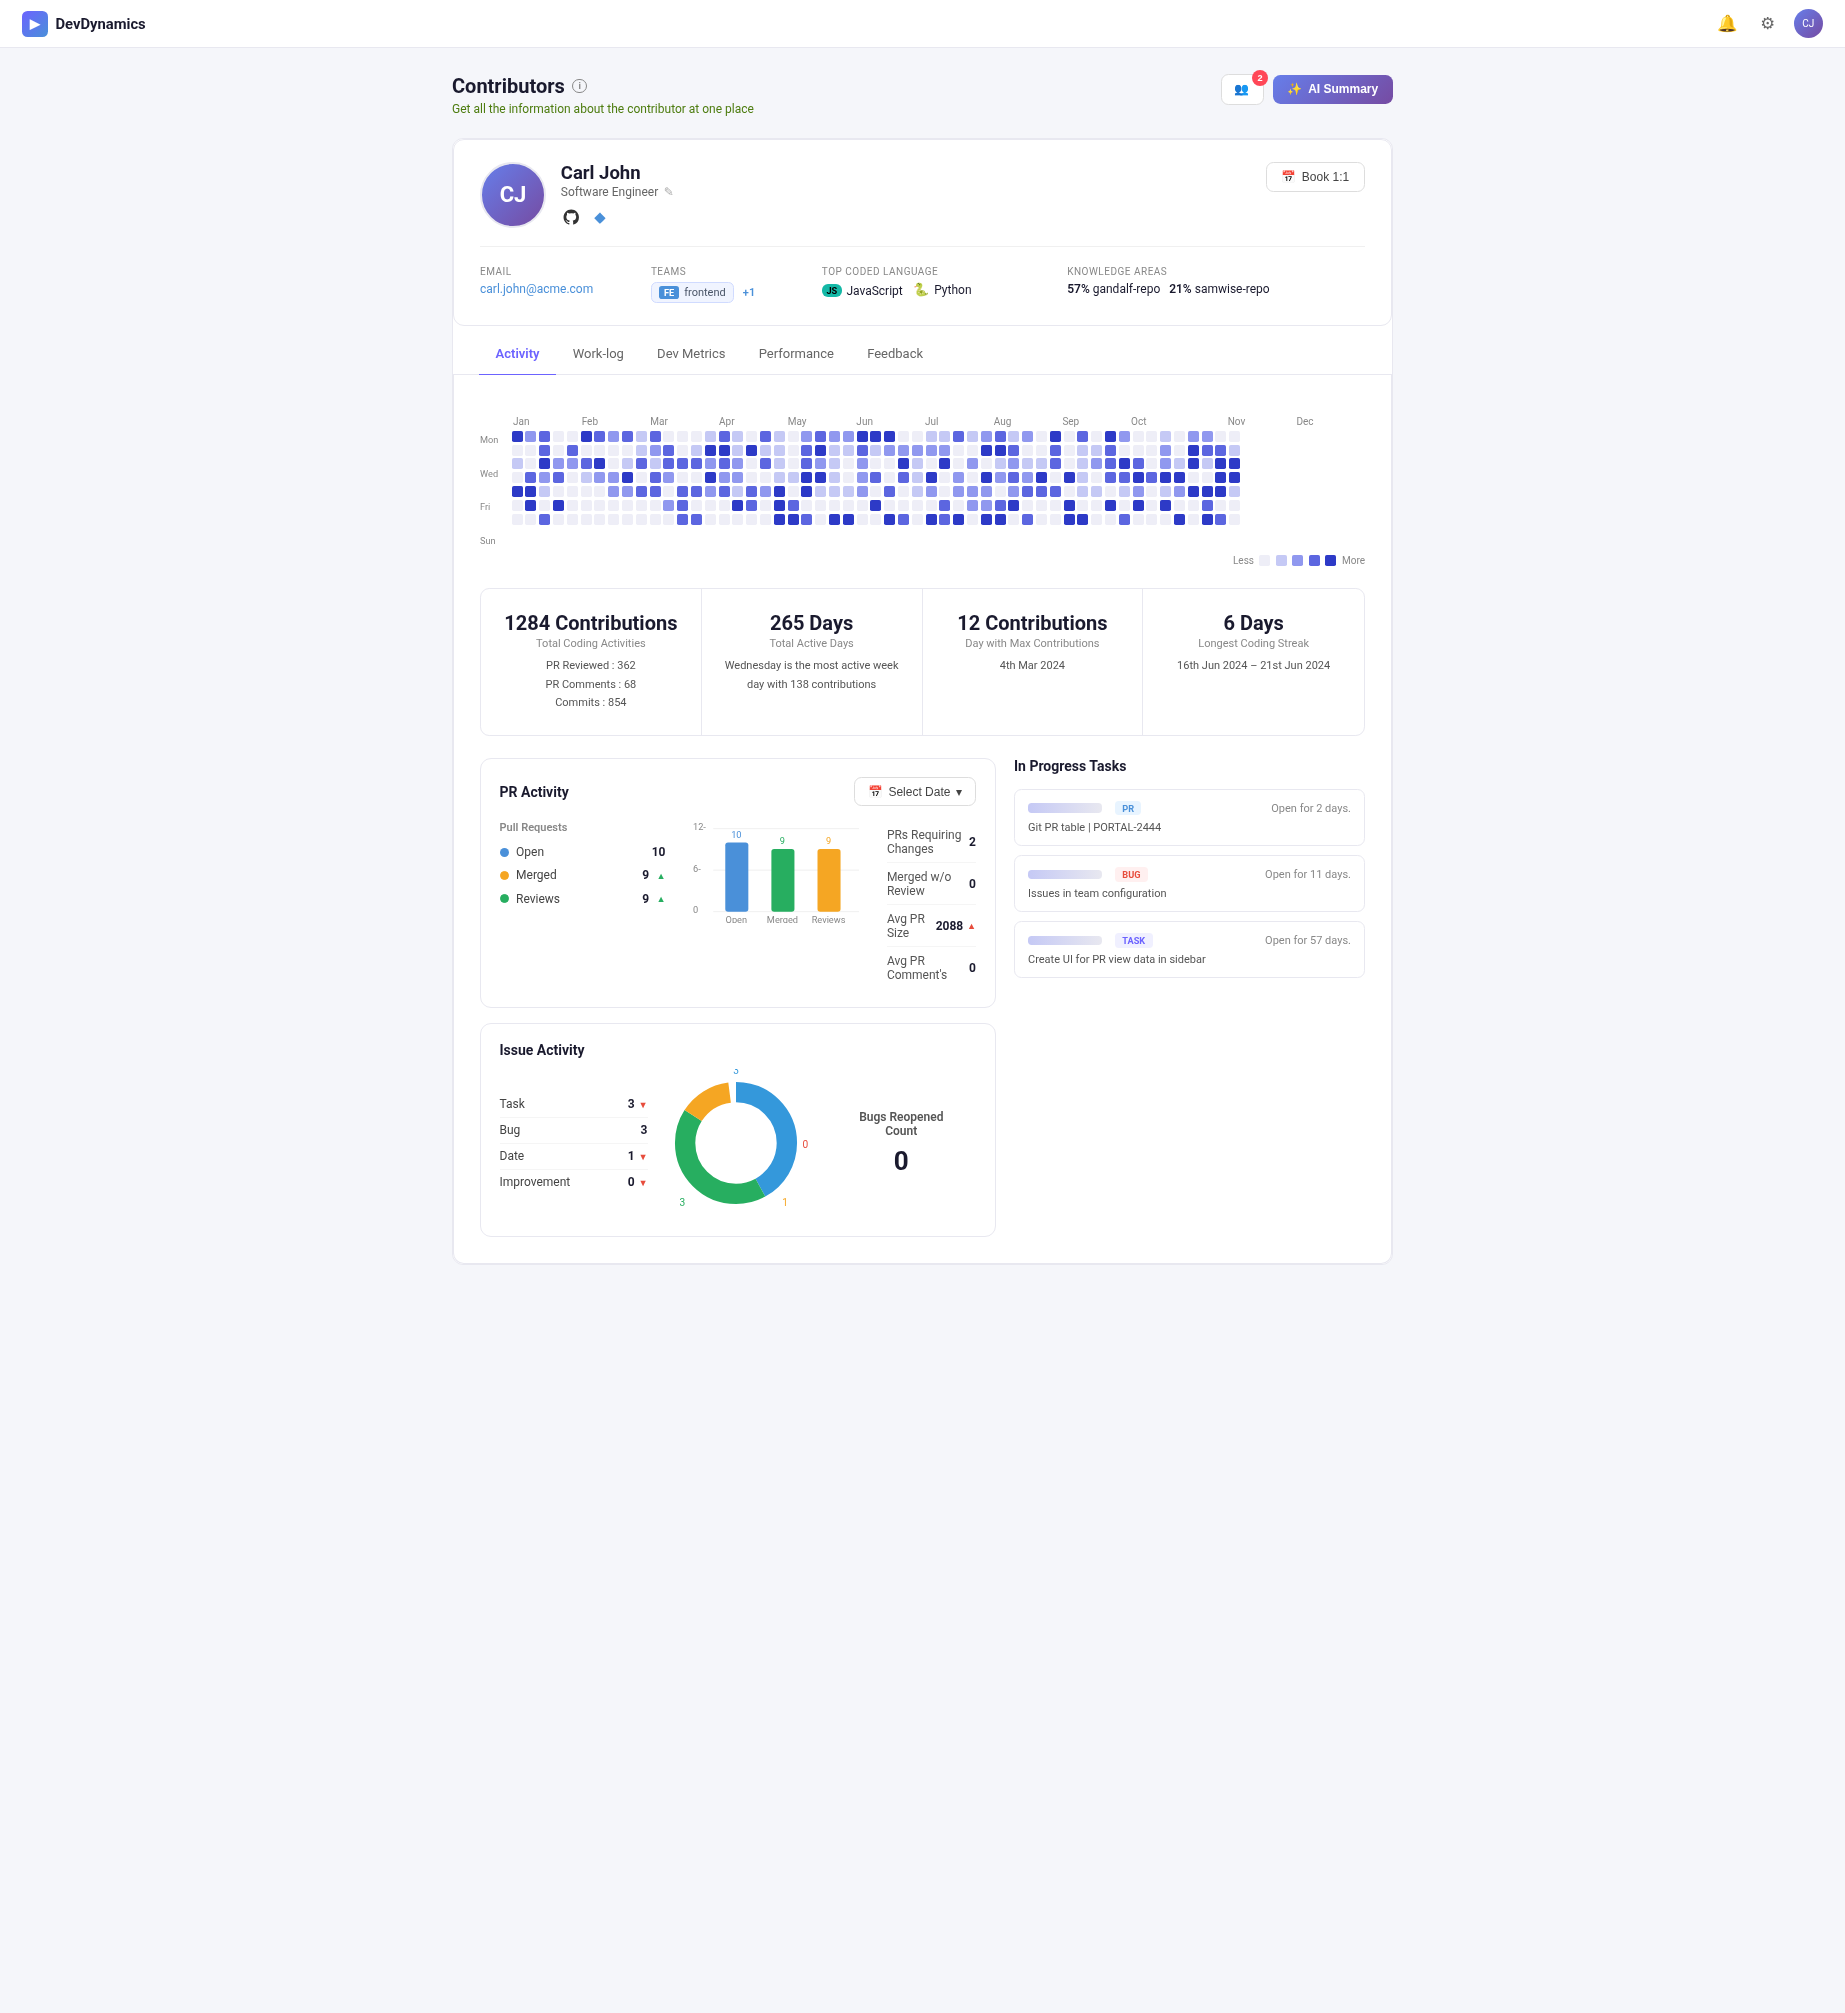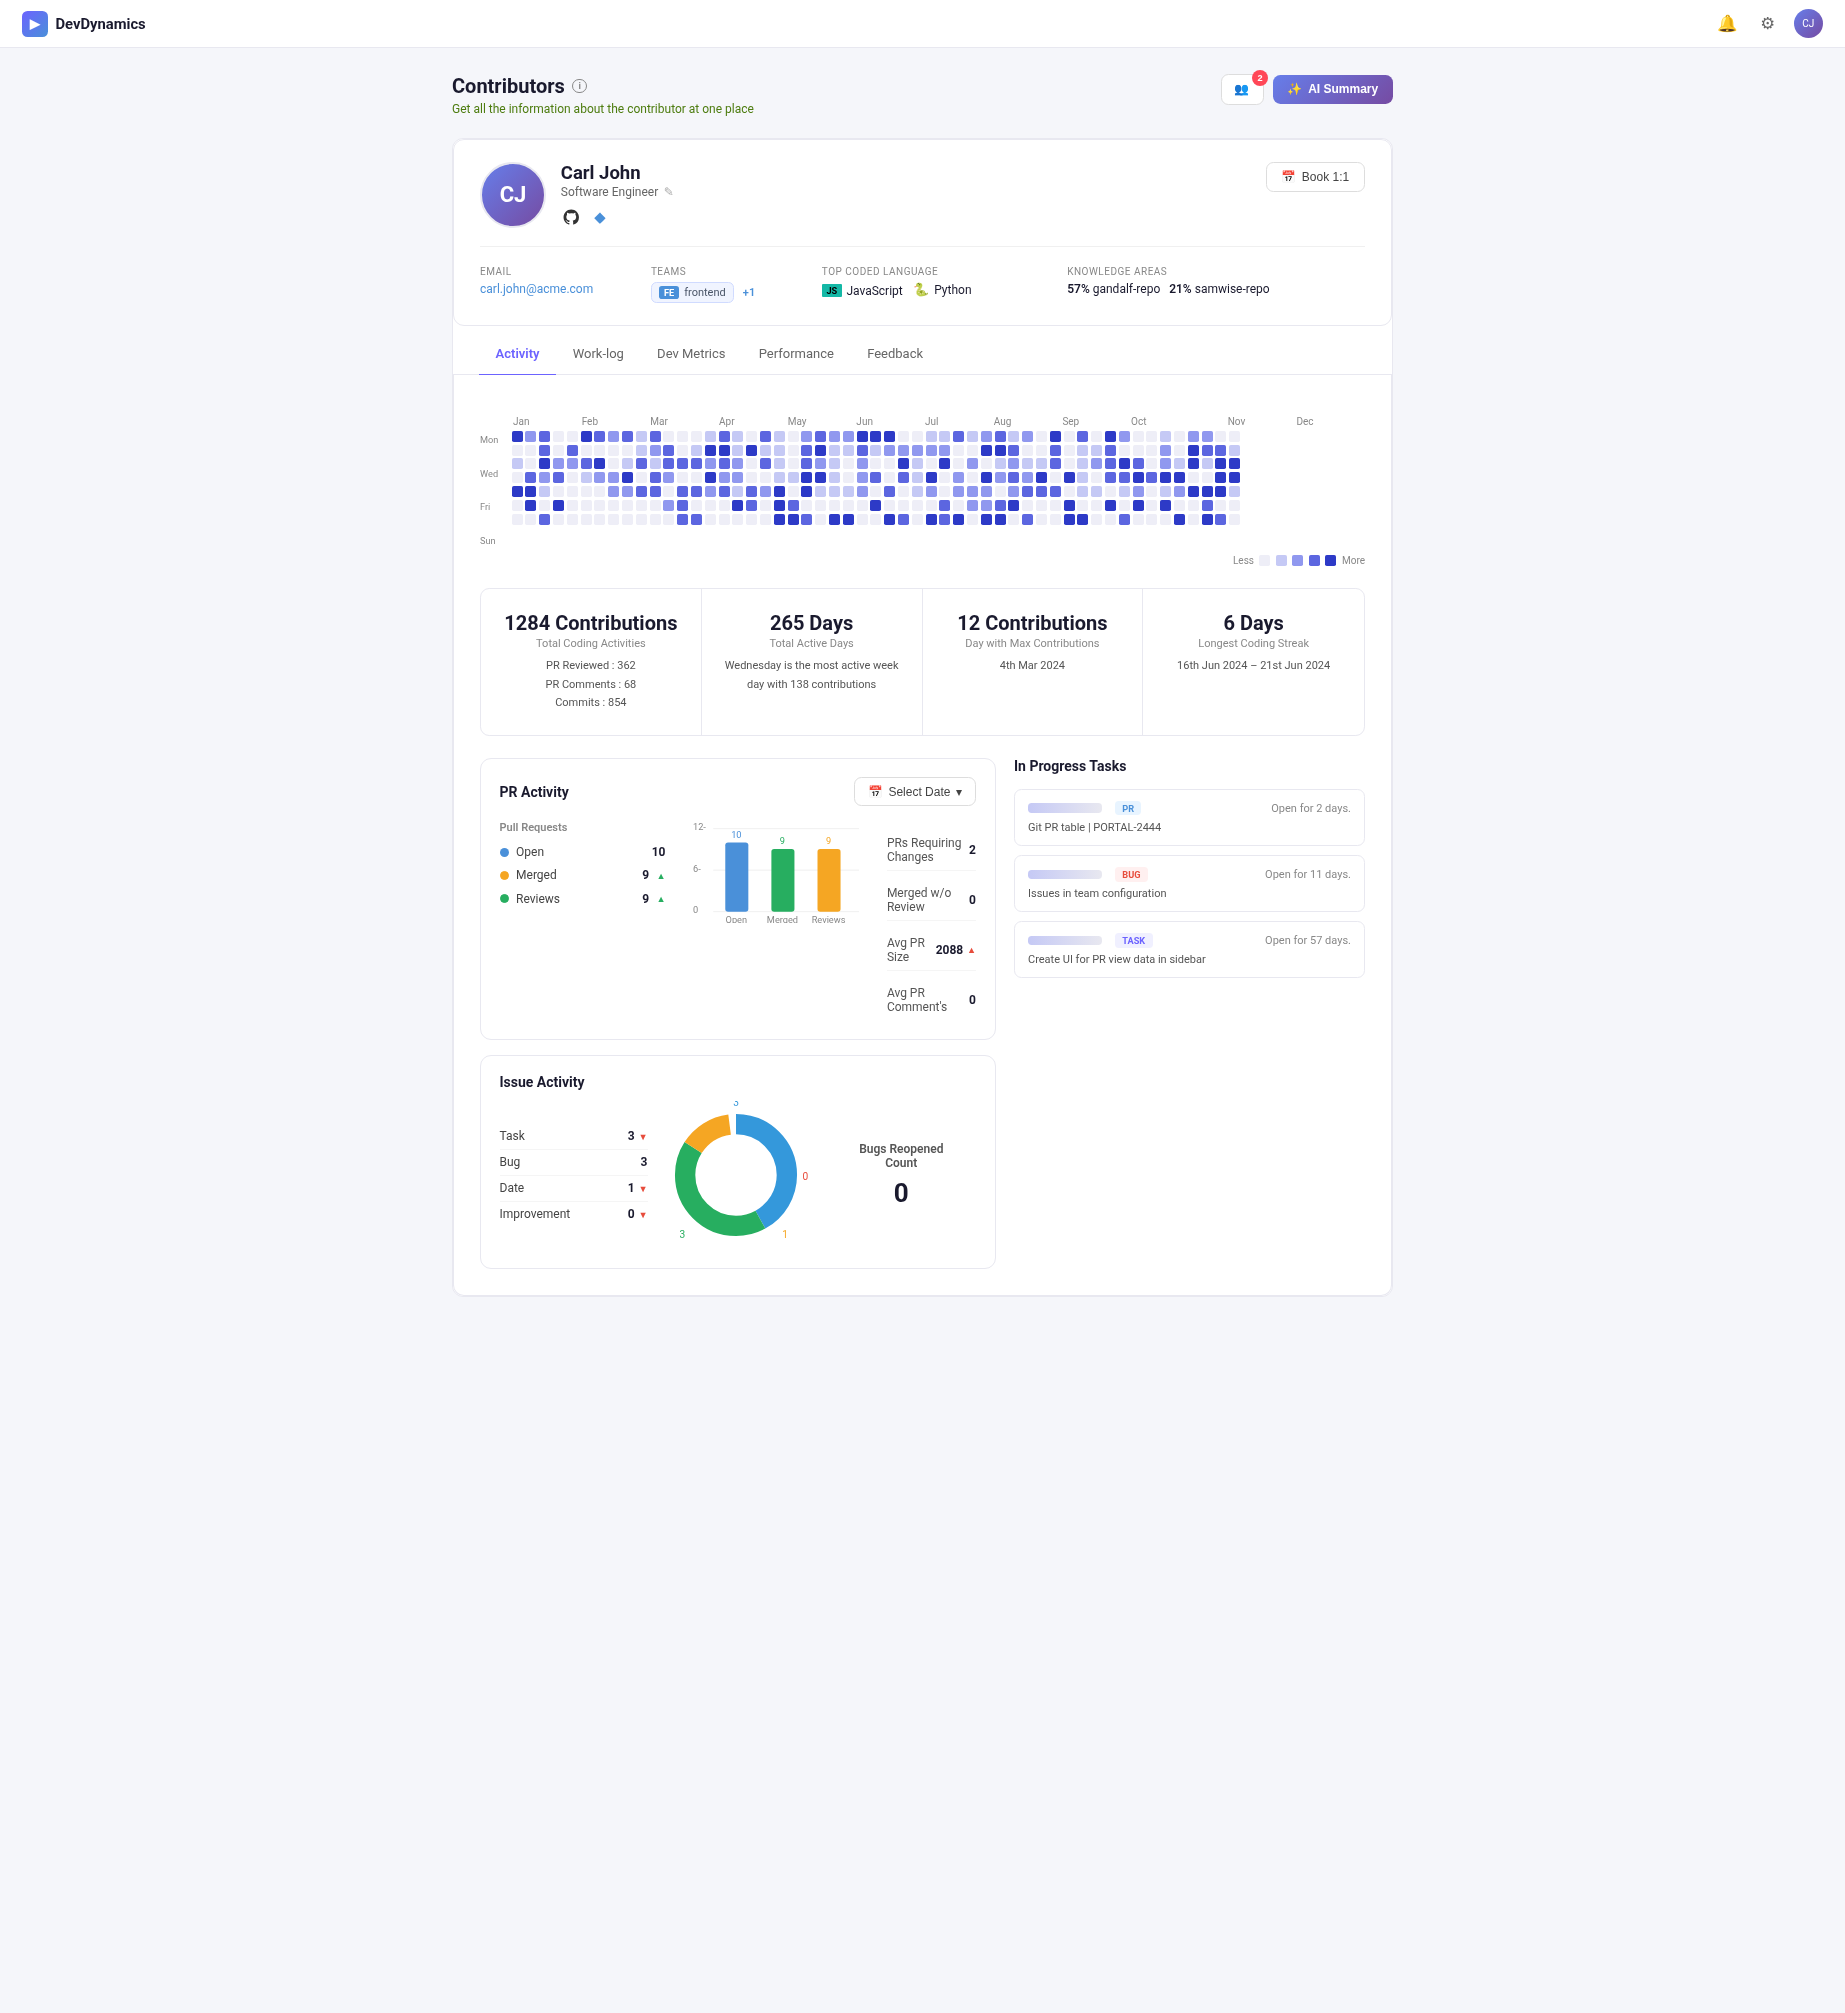--- a/index.html
+++ b/index.html
@@ -97,21 +97,21 @@
     .pr-dot { width: 9.2px; height: 9.2px; border-radius: 50%; flex-shrink: 0; }
     .pr-dot-blue { background: #4a90d9; }
     .pr-dot-yellow { background: #f5a623; border: 1.8px solid #f5a623; }
     .pr-dot-green { background: #27ae60; border: 1.8px solid #27ae60; border-radius: 50%; }
     .pr-name { flex: 1; color: #444; }
     .pr-count { font-weight: 700; }
     .pr-trend-up { color: #27ae60; font-size: 9.2px; }
 
     
     .pr-metrics { }
-    .metric-row { display: flex; justify-content: space-between; align-items: center; padding: 6.5px 0; border-bottom: 0.9px solid #f5f5f5; font-size: 12px; margin-top: 8px; }
+    .metric-row { display: flex; justify-content: space-between; align-items: center; padding: 6.5px 0; border-bottom: 0.9px solid #f5f5f5; font-size: 12px; }
     .metric-row:last-child { border-bottom: none; }
     .metric-name { color: #555; }
     .metric-value { font-weight: 700; display: flex; align-items: center; gap: 3.7px; }
     .trend-up { color: #e74c3c; font-size: 9.2px; }
 
     
     .issue-layout { display: grid; grid-template-columns: 148px 1fr 1fr; gap: 14.8px; align-items: center; margin-top: 11px; }
     .issue-list { }
     .issue-item { display: flex; align-items: center; justify-content: space-between; padding: 5.5px 0; border-bottom: 0.9px solid #f5f5f5; font-size: 12px; }
     .issue-item:last-child { border-bottom: none; }
@@ -219,21 +219,21 @@
               <span style="background:#4a90d9;color:white;border-radius:2.8px;padding:0.9px 4.6px;font-size:9.2px;font-weight:bold;">FE</span>
               <span>frontend</span>
             </span>
             <span style="color:#4a90d9;font-size:11px;font-weight:600;cursor:pointer;">+1</span>
           </div>
         </div>
         <div class="meta-item">
           <label>Top Coded Language</label>
           <div>
             <span class="lang-badge">
-              <span style="background:#14b8a6;color:#000;border-radius:1px;padding:0.9px 4.6px;font-size:9.2px;font-weight:bold;">JS</span>
+              <span style="background:#14b8a6;color:#000;border-radius:6px;padding:0.9px 4.6px;font-size:9.2px;font-weight:bold;">JS</span>
               <span>JavaScript</span>
             </span>
             <span class="lang-badge">
               <span style="font-size:13px;">🐍</span>
               <span>Python</span>
             </span>
           </div>
         </div>
         <div class="meta-item">
           <label>Knowledge Areas</label>

